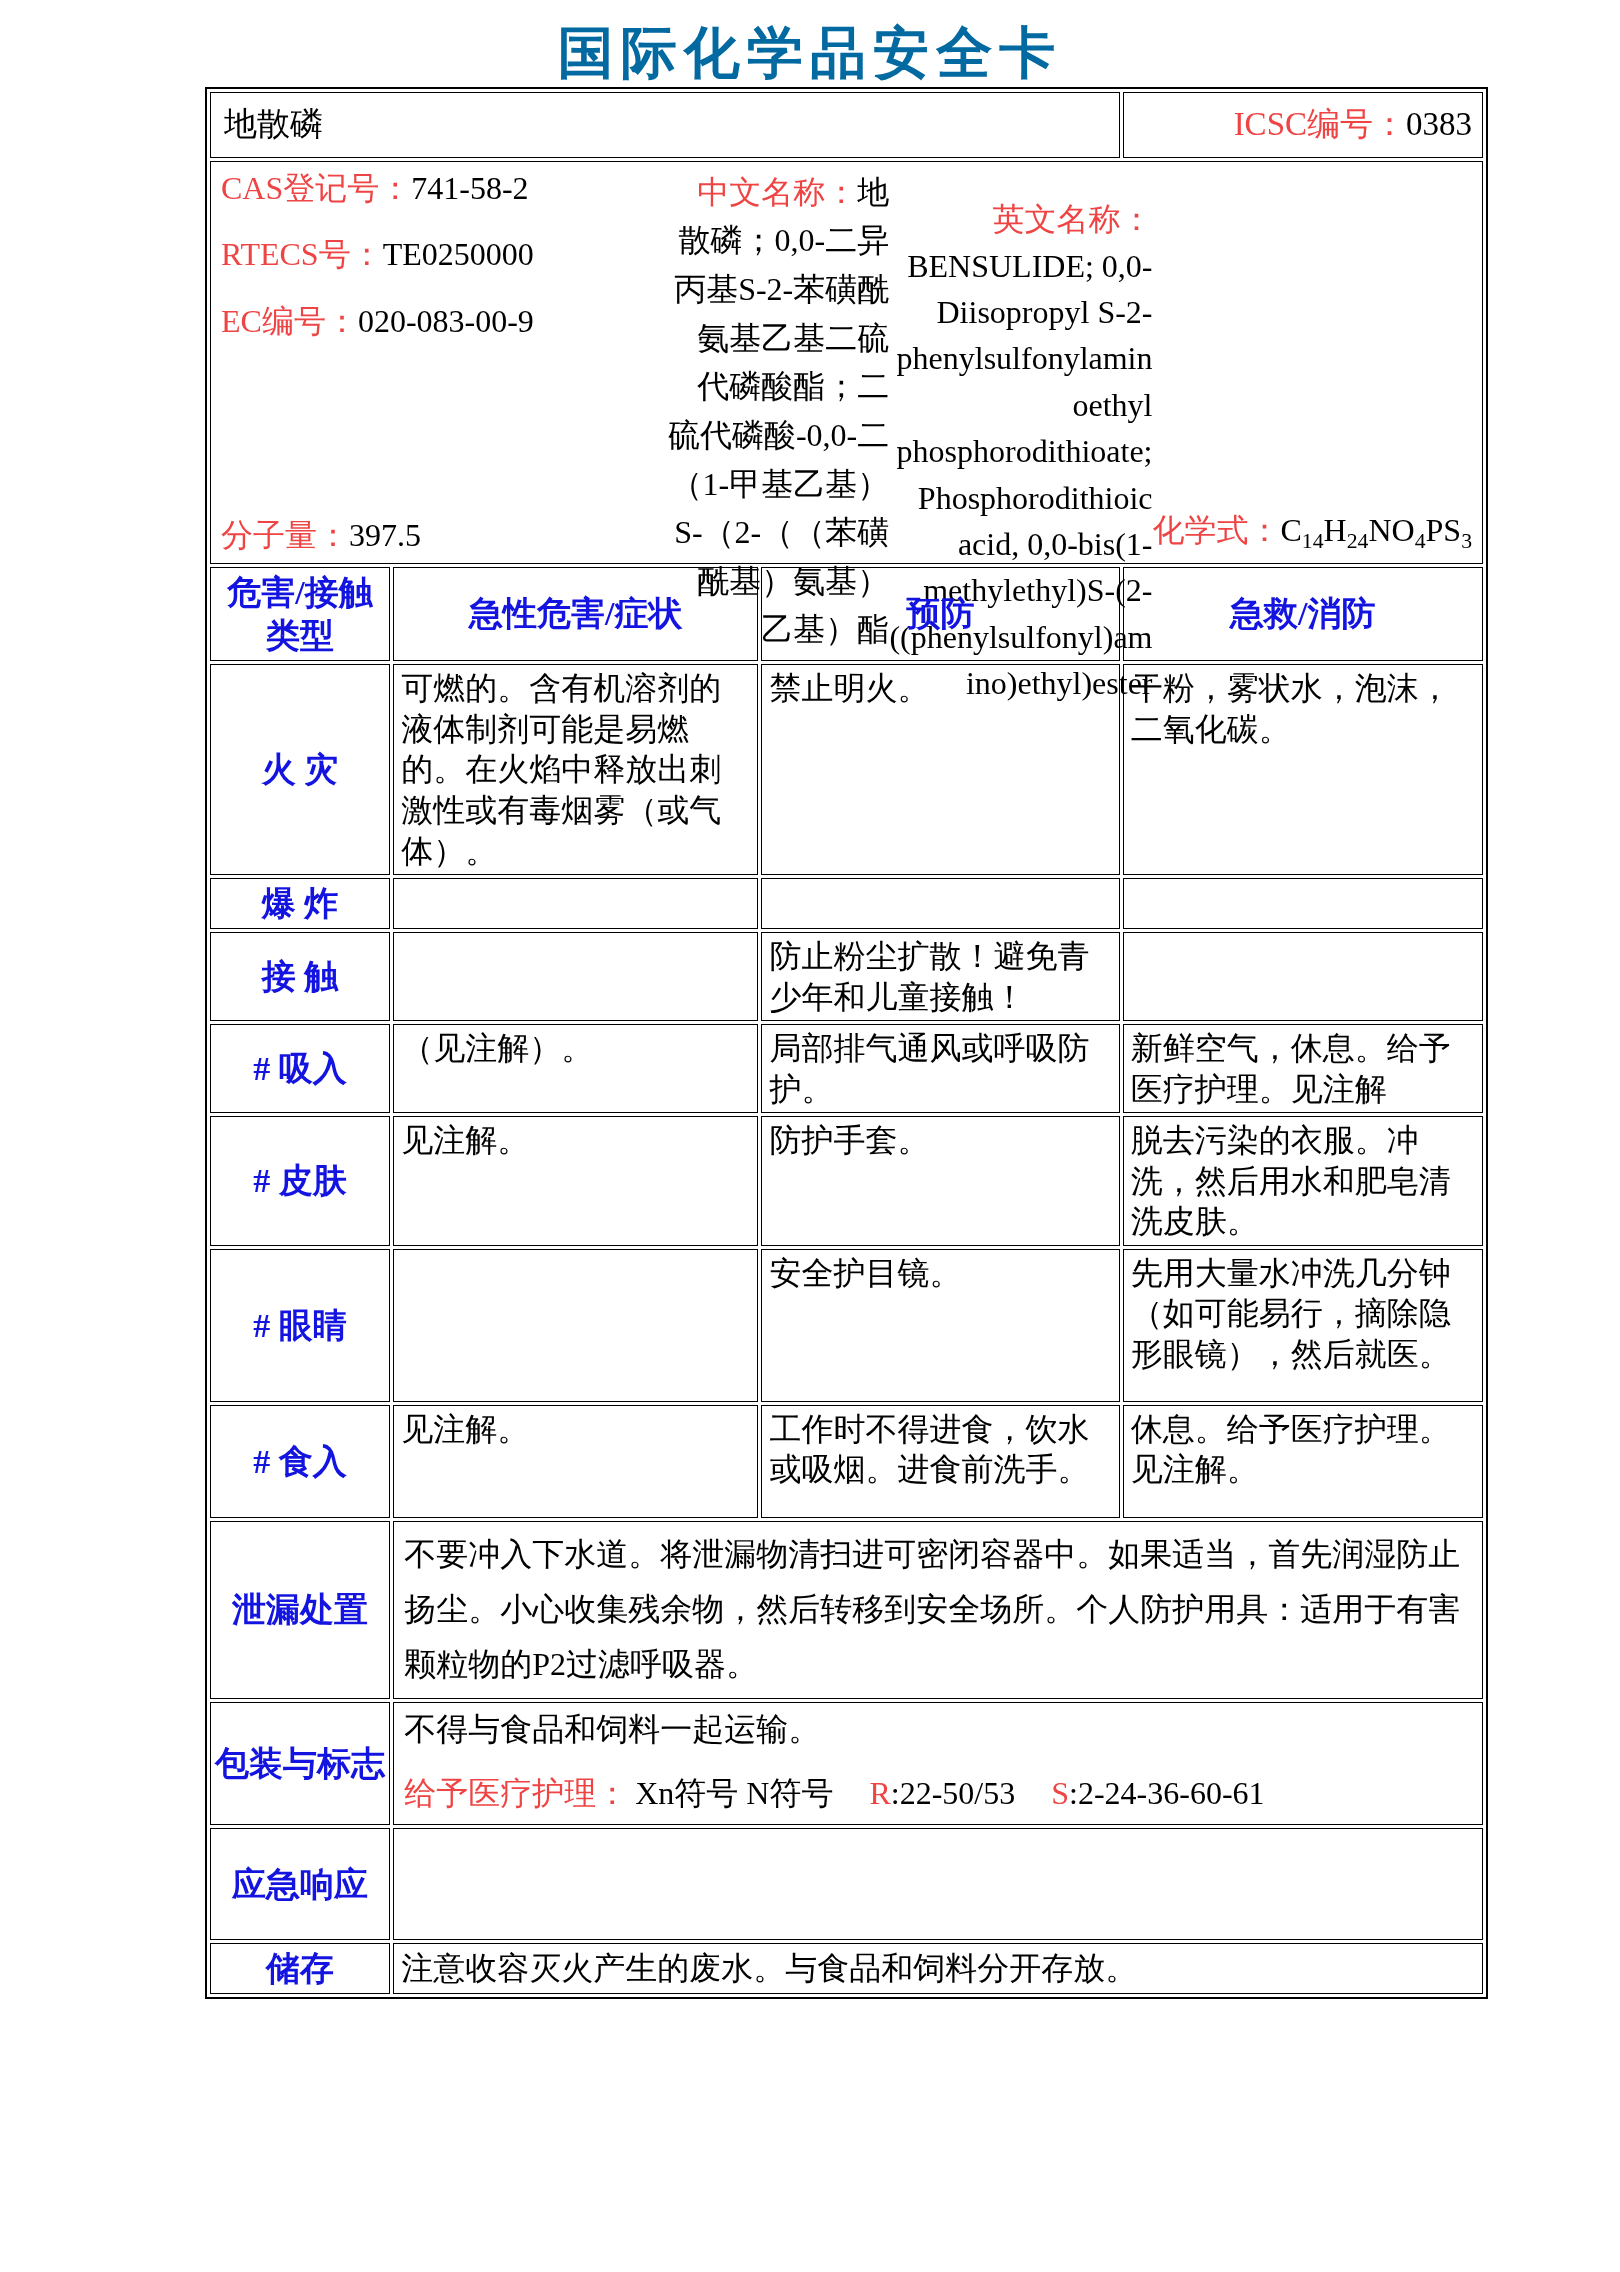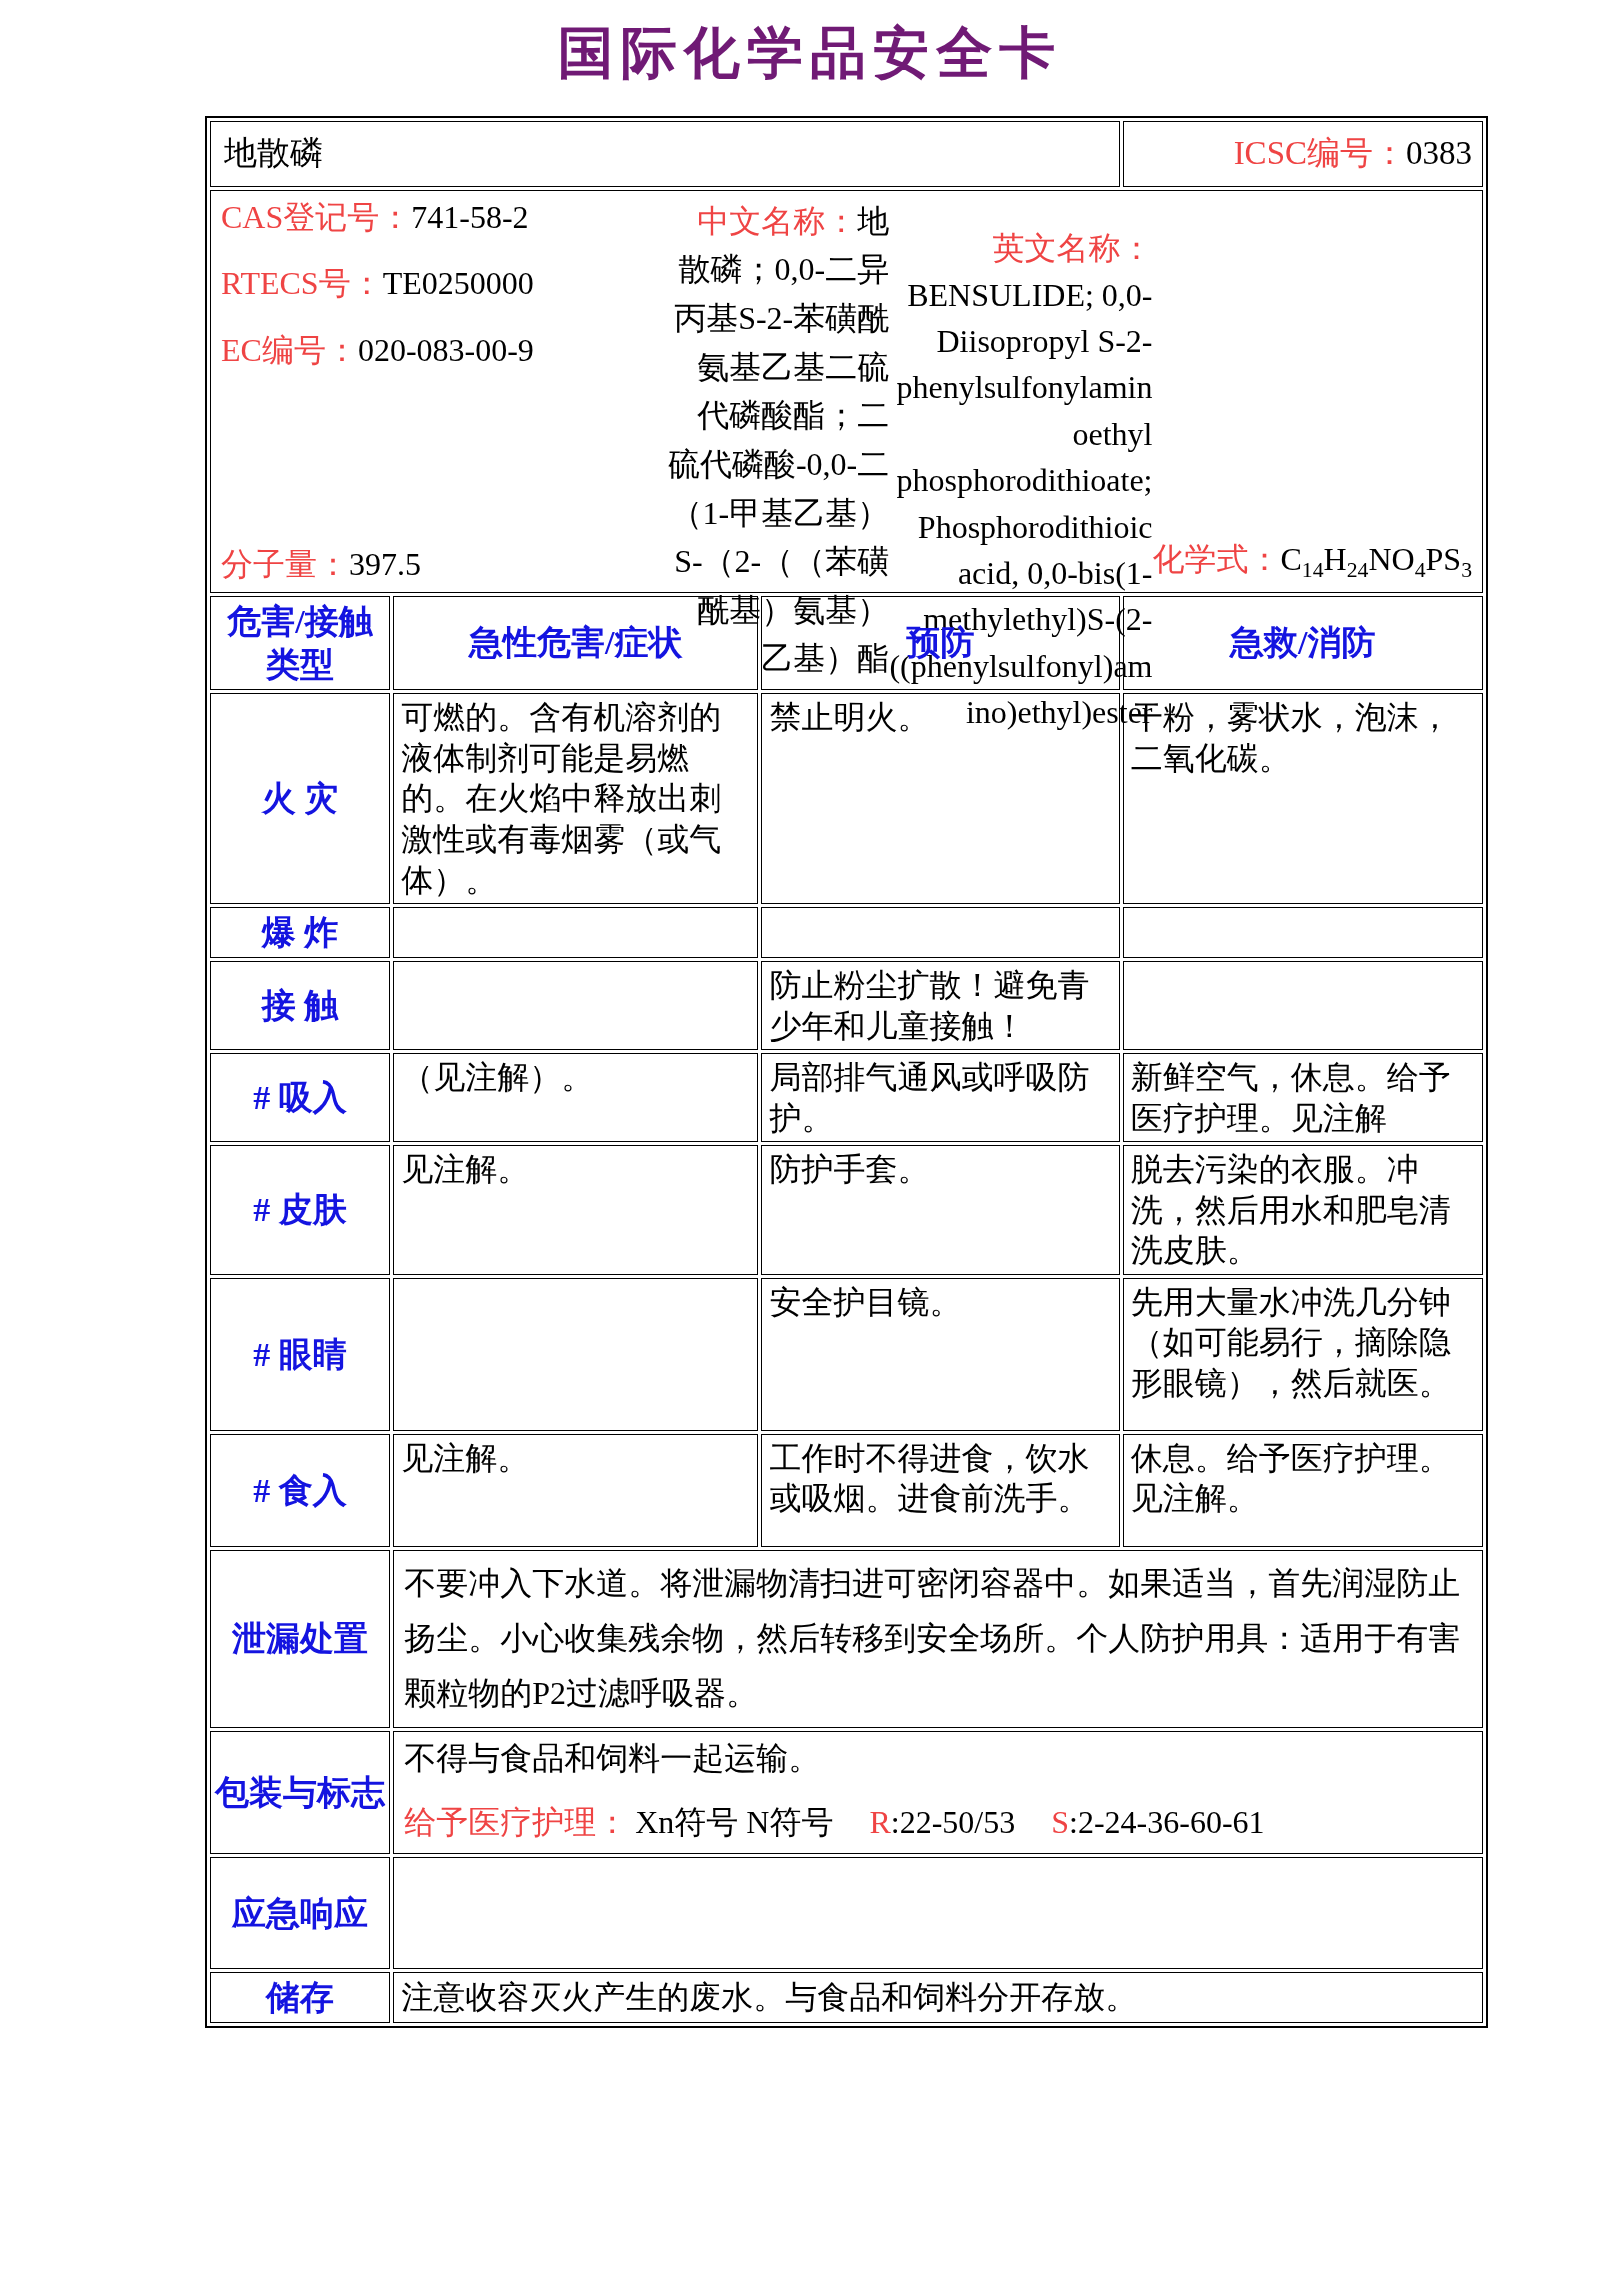--- a/index.html
+++ b/index.html
@@ -8,31 +8,31 @@
     position: relative;
     width: 1620px;
     height: 2273px;
     background: #ffffff;
     font-family: "Liberation Serif", "DejaVu Serif", serif;
     color: #000;
     overflow: hidden;
   }
   .card-title {
     text-align: center;
-    color: #701a75;
+    color: #0369a1;
     font-weight: bold;
     font-size: 56px;
     letter-spacing: 7.1px;
     padding-top: 15.7px;
     font-family: "Liberation Serif", "DejaVu Serif", serif;
   }
   table.card {
     position: absolute;
     left: 205px;
-    top: 116px;
+    top: 87px;
     width: 1283px;
     border: 2.1px solid #000;
     border-collapse: separate;
     border-spacing: 3.6px;
     table-layout: fixed;
     background: #fff;
   }
   td {
     border: 1.4px solid #000;
     vertical-align: top;

